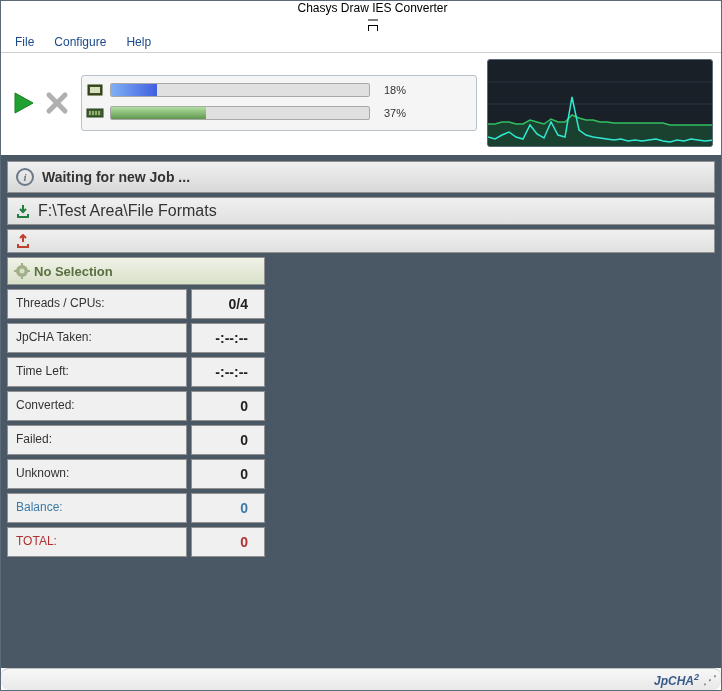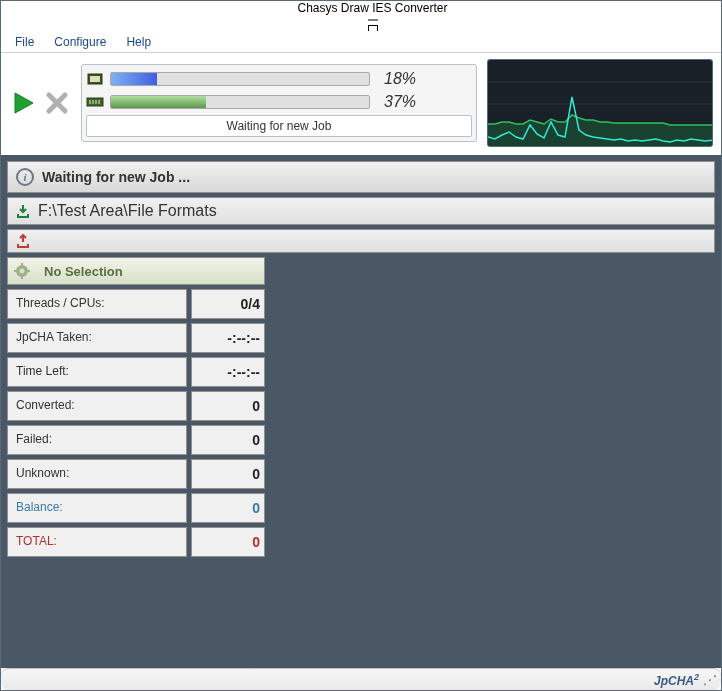--- a/index.html
+++ b/index.html
@@ -17,41 +17,41 @@
   .controls { display: flex; gap: 6px; align-items: center; }
   .play-btn svg, .stop-btn svg { display: block; }
   
   .progress-area { flex: 1; border: 1px solid #b8c0c8; border-radius: 3px; padding: 4px; background: #f5f5f5; }
   .prog-row { display: flex; align-items: center; gap: 6px; margin-bottom: 3px; height: 20px; }
   .prog-icon { width: 18px; height: 14px; }
   .prog-bar { flex: 0 0 260px; height: 14px; background: #e0e0e0; border: 1px solid #a8a8a8; position: relative; border-radius: 2px; overflow: hidden; }
   .prog-fill { height: 100%; }
   .prog-fill.blue { background: linear-gradient(to right, #7fb0f5, #4060e0); }
   .prog-fill.green { background: linear-gradient(to bottom, #b0e0a0, #609850); }
-  .prog-label { font-size: 16px; color: #333; margin-left: 8px; font-style: italic; }
+  .prog-label { font-size: 11px; color: #333; margin-left: 8px; }
   .status-row { width: 100%; background: #fff; border: 1px solid #b8c0c8; border-radius: 2px; text-align: center; padding: 3px 0; font-size: 12px; color: #333; margin-top: 2px; }
   
   .graph-box { width: 226px; height: 88px; background: #1a2028; border: 1px solid #5a6a78; border-radius: 3px; position: relative; overflow: hidden; }
   
   .main-area { flex: 1; background: #4a5764; display: flex; flex-direction: column; padding: 6px; gap: 4px; overflow: hidden; }
   
   .status-header { background: linear-gradient(to bottom, #f0f0f0, #d8d8d8); border: 1px solid #909090; padding: 6px 8px; display: flex; align-items: center; gap: 8px; font-size: 14px; font-weight: bold; color: #333; }
   .info-icon { width: 18px; height: 18px; border: 2px solid #6a7a88; border-radius: 50%; display: flex; align-items: center; justify-content: center; color: #6a7a88; font-size: 11px; font-weight: bold; font-style: italic; font-family: Georgia, serif; }
   
   .path-row { background: linear-gradient(to bottom, #f0f0f0, #e0e0e0); border: 1px solid #909090; padding: 4px 8px; display: flex; align-items: center; gap: 8px; font-size: 16px; color: #333; min-height: 22px; }
   .path-icon { width: 14px; height: 14px; }
   
   .content-row { flex: 1; display: flex; gap: 6px; overflow: hidden; }
   .stats-panel { width: 258px; display: flex; flex-direction: column; gap: 4px; }
-  .stats-header { background: linear-gradient(to bottom, #f0f2e8, #d8e0c8); border: 1px solid #909090; padding: 5px 6px; display: flex; align-items: center; gap: 14px; font-size: 13px; font-weight: bold; color: #5a7040; }
+  .stats-header { background: linear-gradient(to bottom, #f0f2e8, #d8e0c8); border: 1px solid #909090; padding: 5px 6px; display: flex; align-items: center; gap: 4px; font-size: 13px; font-weight: bold; color: #5a7040; }
   .gear-icon { width: 16px; height: 16px; }
   
   .stat-row { display: flex; gap: 4px; }
   .stat-label { flex: 1; background: #f0f0f0; border: 1px solid #909090; padding: 6px 8px; font-size: 12px; color: #333; }
-  .stat-value { width: 74px; background: #f0f0f0; border: 1px solid #909090; padding: 6px 4px; font-size: 14px; font-weight: bold; color: #222; text-align: right; }
+  .stat-value { width: 74px; background: #f0f0f0; border: 1px solid #909090; padding: 6px 16px; font-size: 14px; font-weight: bold; color: #222; text-align: right; }
   .stat-label.balance { color: #3a7aa8; }
   .stat-value.balance { color: #3a7aa8; }
   .stat-label.total { color: #b03030; }
   .stat-value.total { color: #b03030; }
   
   .preview-panel { flex: 1; }
   
   .footer { height: 22px; background: linear-gradient(to bottom, #f8f8f8, #e8e8e8); border-top: 1px solid #c0c0c0; display: flex; align-items: center; justify-content: flex-end; padding: 0 6px; font-size: 12px; font-style: italic; font-weight: bold; color: #3a5a88; border-radius: 8px; }
   .footer sup { font-size: 9px; }
   .resize-grip { margin-left: 4px; color: #888; font-size: 12px; }
@@ -122,21 +122,20 @@
           <rect x="3" y="5" width="2" height="4" fill="#90b070"></rect>
           <rect x="6" y="5" width="2" height="4" fill="#90b070"></rect>
           <rect x="9" y="5" width="2" height="4" fill="#90b070"></rect>
           <rect x="12" y="5" width="2" height="4" fill="#90b070"></rect>
         </svg>
       <div class="prog-bar">
           <div class="prog-fill green" style="width:37%"></div>
         </div>
       <div class="prog-label">37%</div>
     </div>
-    <div class="status-row">Waiting for new Job</div>
   </div>
 
   <div class="graph-box">
     <svg width="226" height="88" viewBox="0 0 226 88">
       <line x1="0" y1="22" x2="226" y2="22" stroke="#2a3540" stroke-width="1"></line>
       <line x1="0" y1="44" x2="226" y2="44" stroke="#2a3540" stroke-width="1"></line>
       <line x1="0" y1="66" x2="226" y2="66" stroke="#2a3540" stroke-width="1"></line>
       <path d="M0,64 L7,64 L14,62 L21,62 L28,64 L35,64 L42,60 L49,62 L56,64 L63,59 L70,62 L77,62 L84,55 L91,58 L98,60 L105,60 L112,62 L119,62 L126,63 L133,63 L140,63 L147,63 L154,63 L161,63 L168,63 L175,63 L182,65 L189,65 L196,65 L203,65 L210,65 L217,65 L226,65 L226,88 L0,88 Z" fill="#1a4030" stroke="none"></path>
       <path d="M0,64 L7,64 L14,62 L21,62 L28,64 L35,64 L42,60 L49,62 L56,64 L63,59 L70,62 L77,62 L84,55 L91,58 L98,60 L105,60 L112,62 L119,62 L126,63 L133,63 L140,63 L147,63 L154,63 L161,63 L168,63 L175,63 L182,65 L189,65 L196,65 L203,65 L210,65 L217,65 L226,65" fill="none" stroke="#30c060" stroke-width="1.5"></path>
       <path d="M0,77 L7,79 L14,75 L21,72 L28,77 L35,79 L42,65 L49,74 L56,78 L63,62 L70,75 L77,77 L84,37 L91,70 L98,75 L105,77 L112,78 L119,79 L126,80 L133,79 L140,81 L147,80 L154,81 L161,80 L168,79 L175,81 L182,82 L189,80 L196,81 L203,79 L210,80 L217,81 L226,80" fill="none" stroke="#30e8d0" stroke-width="1.5"></path>

